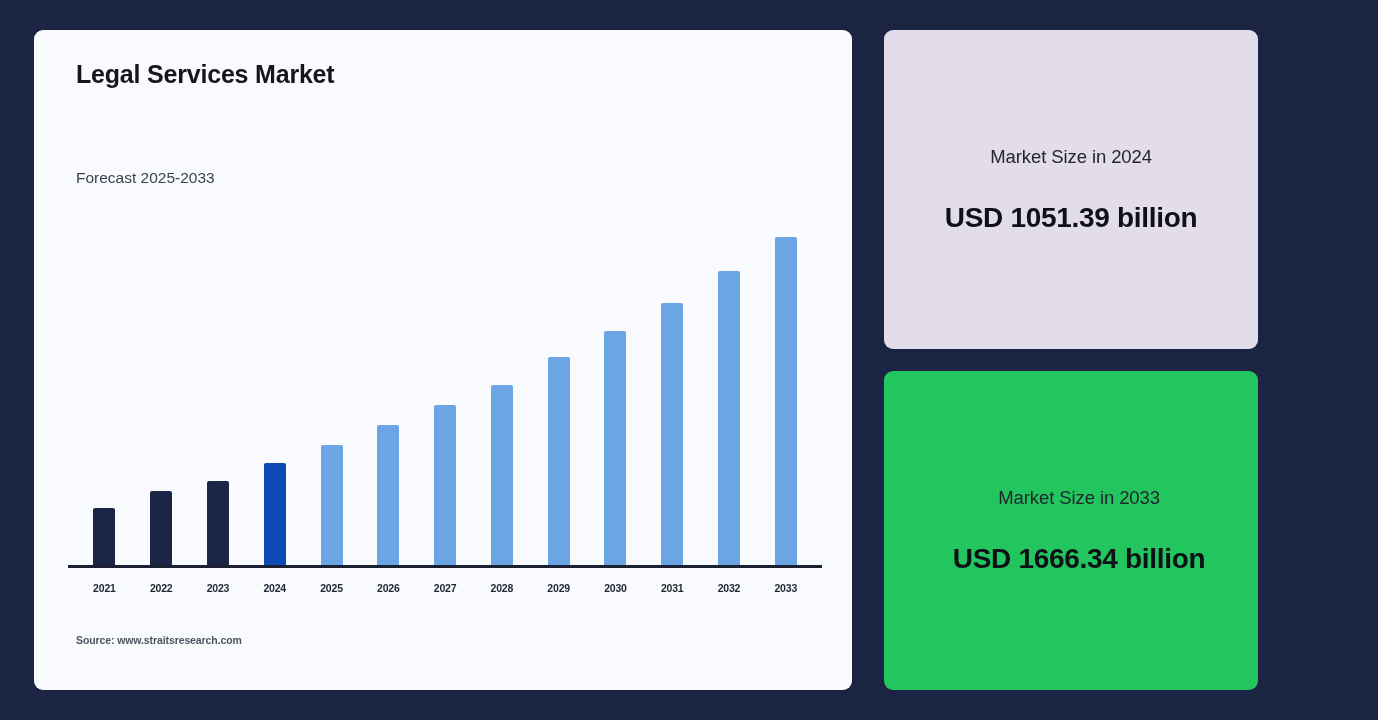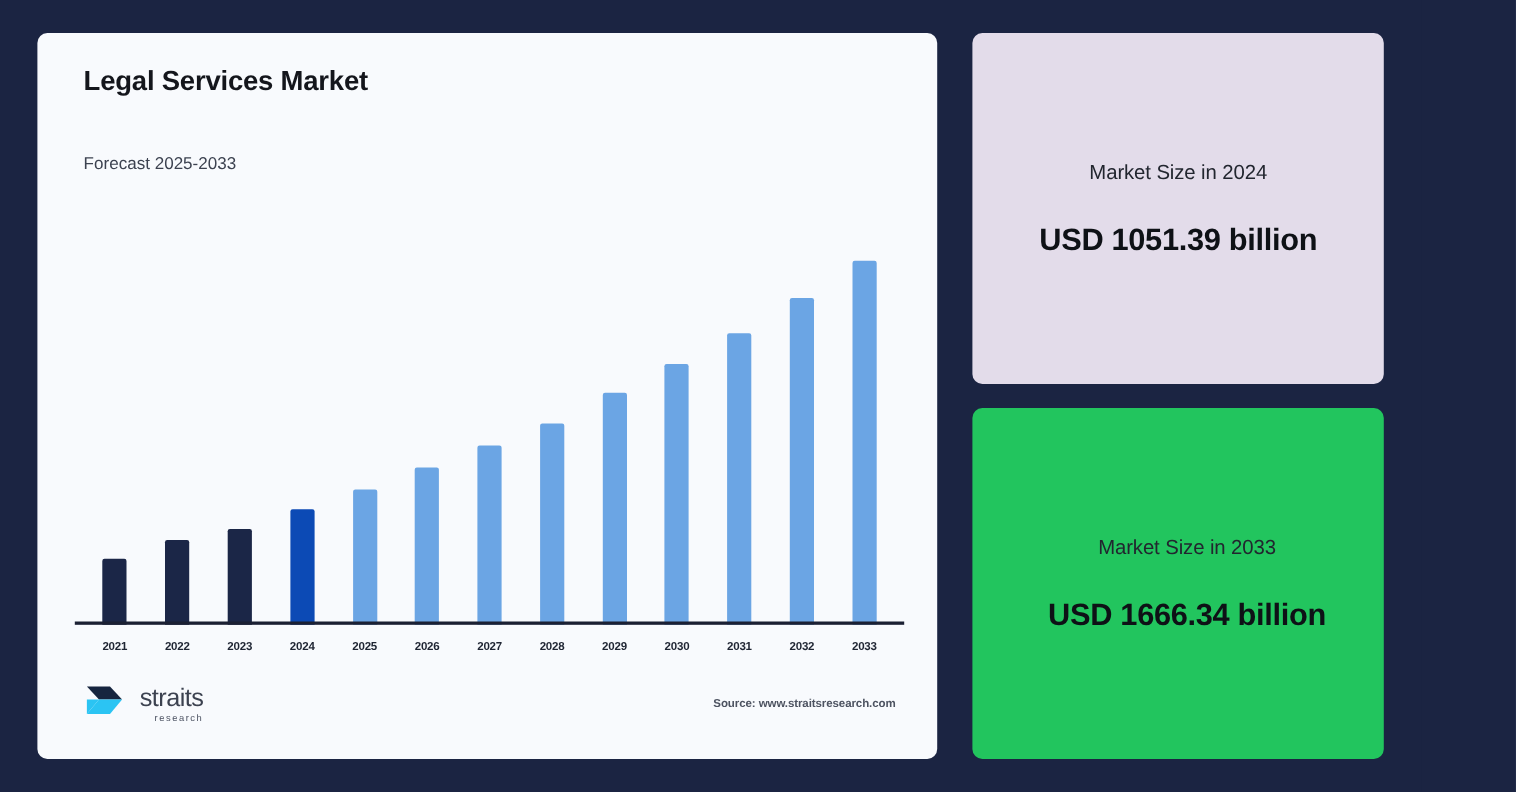--- a/index.html
+++ b/index.html
@@ -39,21 +39,21 @@
     font-size: 25px;
     font-weight: bold;
     color: #14161c;
     letter-spacing: -0.2px;
     margin-left: 16px;
   }
 
   .chart-subtitle {
     font-size: 15.5px;
     color: #3c4250;
-    margin-top: 52px;
+    margin-top: 80px;
     margin-left: 16px;
   }
 
   
   .plot-area {
     position: relative;
     flex: 1;
     margin-top: 18px;
     margin-left: 16px;
     margin-right: 12px;
@@ -250,31 +250,20 @@
           <div class="tick-label">2028</div>
           <div class="tick-label">2029</div>
           <div class="tick-label">2030</div>
           <div class="tick-label">2031</div>
           <div class="tick-label">2032</div>
           <div class="tick-label">2033</div>
         </div>
     </div>
 
     <div class="chart-footer">
-      <div class="logo">
-        <svg class="logo-mark" viewBox="0 0 44 40">
-          <polygon points="3,4 24,4 35,16 14,16" fill="#16253f"></polygon>
-          <polygon points="14,16 35,16 24,29 3,29" fill="#2bc4f3"></polygon>
-          <polygon points="3,29 14,16 3,16" fill="#2bc4f3"></polygon>
-        </svg>
-        <div class="logo-text">
-          <span class="logo-word">straits</span>
-          <span class="logo-sub">research</span>
-        </div>
-      </div>
 
       <div class="source-text">Source: www.straitsresearch.com</div>
     </div>
   </div>
 
   <div class="cards-column" id="cards-column">
       <div class="stat-card" style="background: rgb(227, 220, 234);">
         <div class="stat-label">Market Size in 2024</div>
         <div class="stat-value big">USD 1051.39 billion</div>
       </div>

